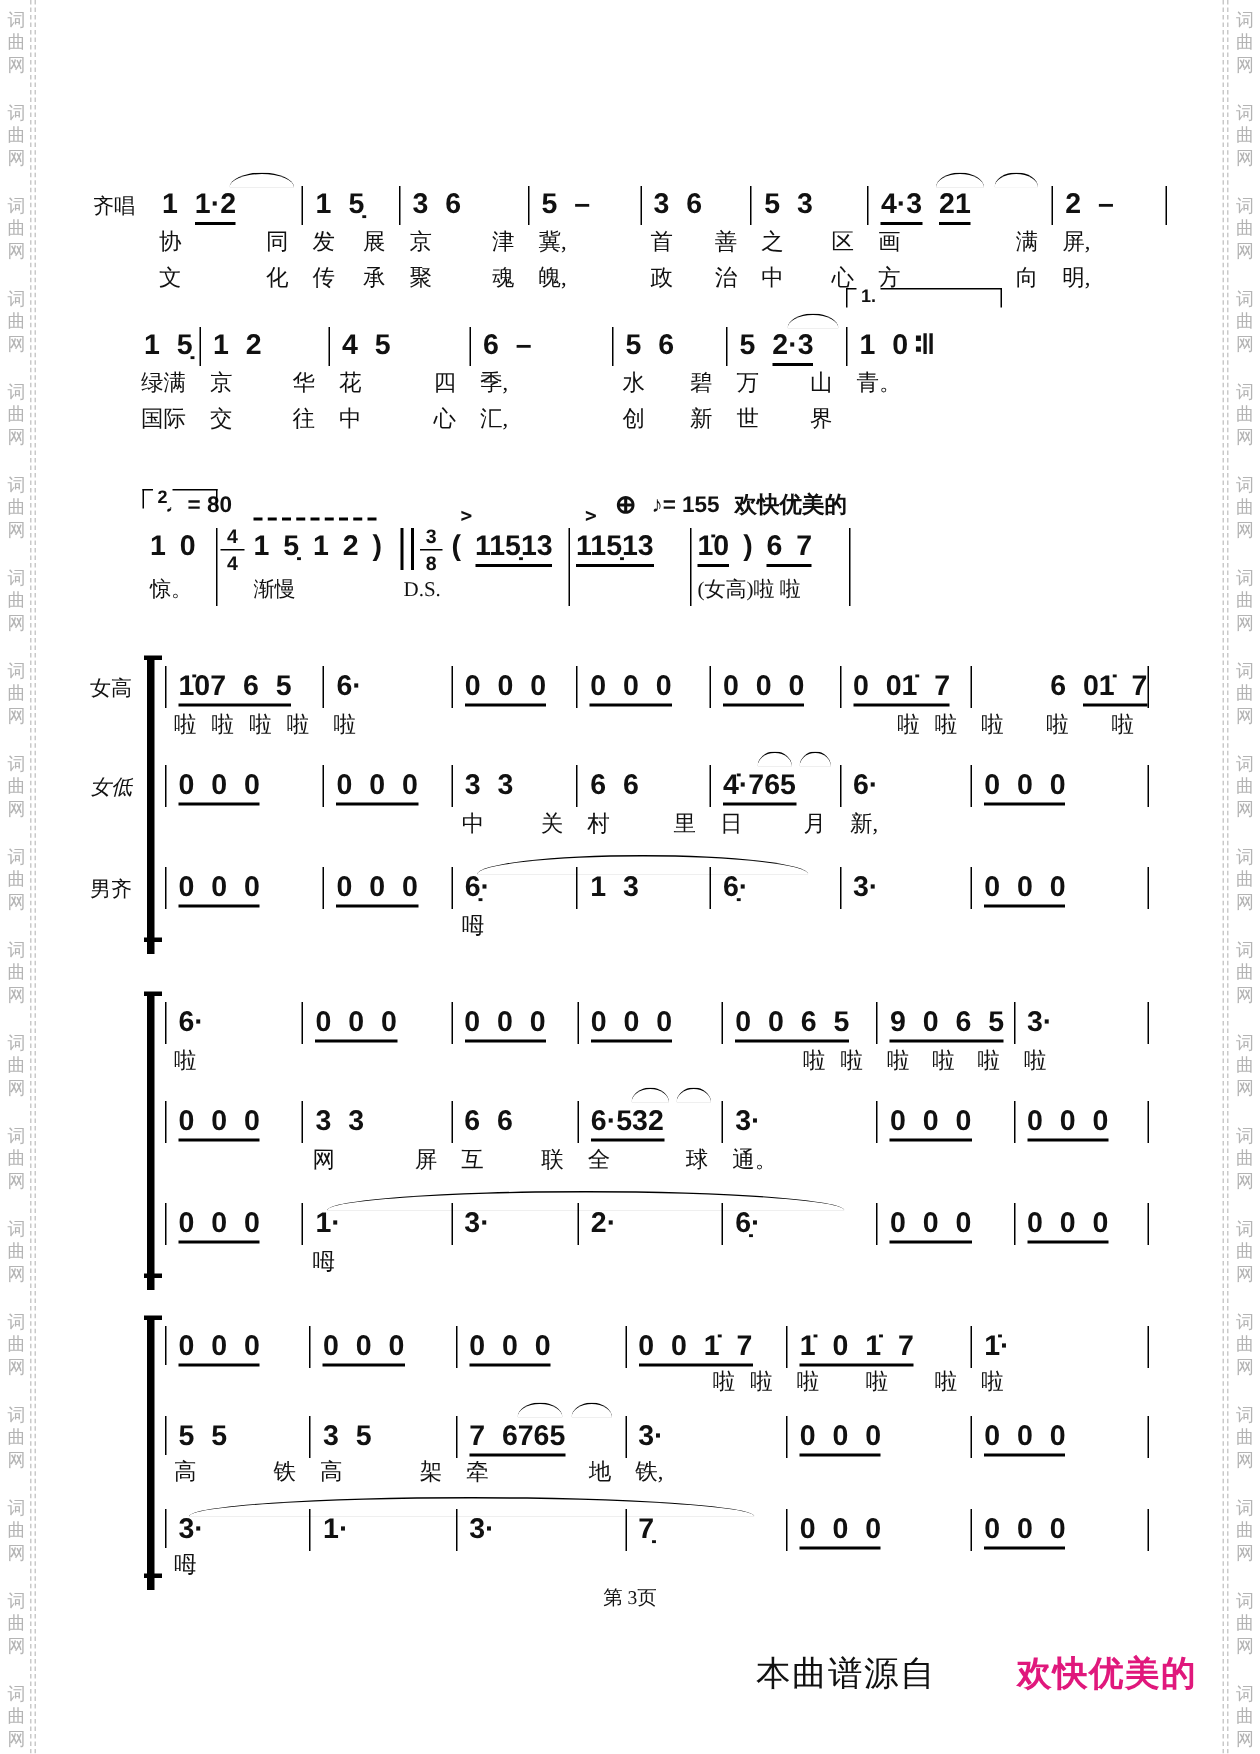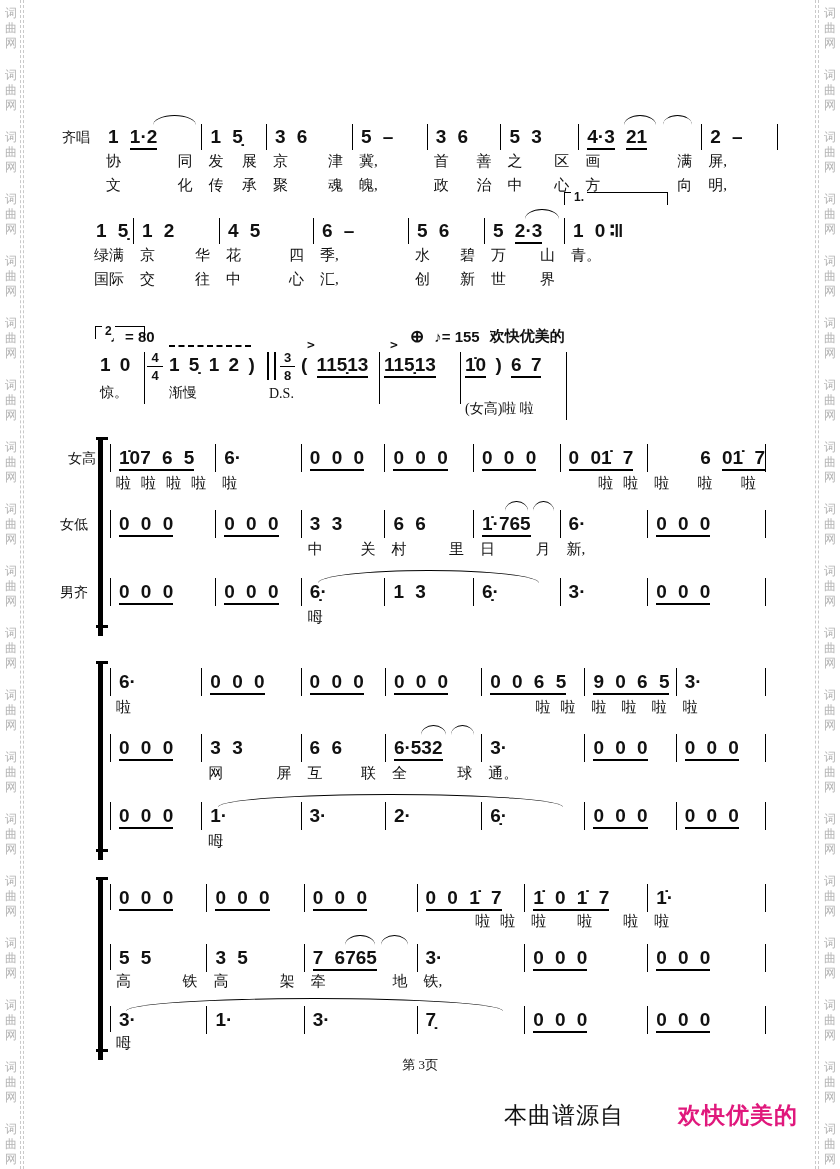--- a/index.html
+++ b/index.html
@@ -532,32 +532,32 @@
         </div>
         <div class="below"></div>
       </div>
       <div class="lcitem bl" style="width: 80px;">
         <div class="bar">
           <div class="notes"><span class="u">115̣13</span></div>
           <div class="acc">&gt;</div>
         </div>
         <div class="below"></div>
       </div>
-      <div class="lcitem bl" style="width: 105px; gap: 16px;">
+      <div class="lcitem bl" style="width: 105px;">
         <div class="bar">
           <div class="notes"><span class="u">1̇0</span> ) <span class="u">6 7</span></div>
         </div>
         <div class="below">(女高)啦  啦</div>
       </div>
     </div>
 </section>
 
 <section class="system" id="sys1" style="grid-template-columns: 36px 14px 108fr 87fr 85fr 90fr 88fr 89fr 105fr;">
-    <div class="vlabel" style="grid-area: 1 / 1; text-align: right;">女高</div>
-    <div class="vlabel" style="grid-area: 4 / 1;">女低</div>
+    <div class="vlabel" style="grid-area: 1 / 1;">女高</div>
+    <div class="vlabel" style="grid-area: 4 / 1; font-style: italic;">女低</div>
     <div class="vlabel" style="grid-area: 7 / 1;">男齐</div>
     <div class="sysbr"></div>
     <div class="bar bfirst" style="grid-area: 1 / 3;">
       <div class="notes"><span class="u">1̇07 6 5</span></div>
     </div>
     <div class="lyr syslyr" style="grid-area: 2 / 3;">
       <span>啦</span>
       <span>啦</span>
       <span>啦</span>
       <span>啦</span>
@@ -611,21 +611,21 @@
       <span>关</span>
     </div>
     <div class="bar" style="grid-area: 4 / 6;">
       <div class="notes">6 6</div>
     </div>
     <div class="lyr syslyr" style="grid-area: 5 / 6;">
       <span>村</span>
       <span>里</span>
     </div>
     <div class="bar" style="grid-area: 4 / 7;">
-      <div class="notes"><span class="u">1̇·765</span></div>
+      <div class="notes"><span class="u">4̇·765</span></div>
       <div class="slur s2a"></div>
       <div class="slur s2b"></div>
     </div>
     <div class="lyr syslyr" style="grid-area: 5 / 7;">
       <span>日</span>
       <span>月</span>
     </div>
     <div class="bar" style="grid-area: 4 / 8;">
       <div class="notes">6·</div>
     </div>

